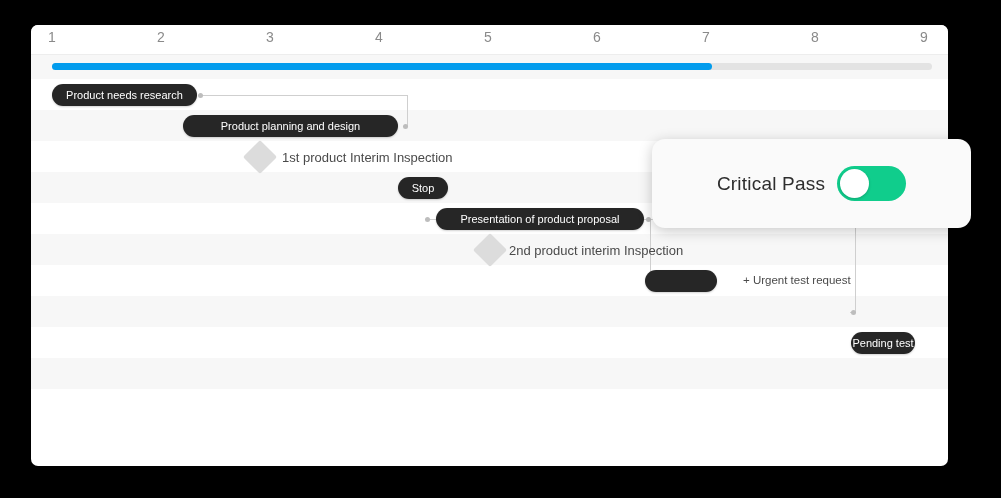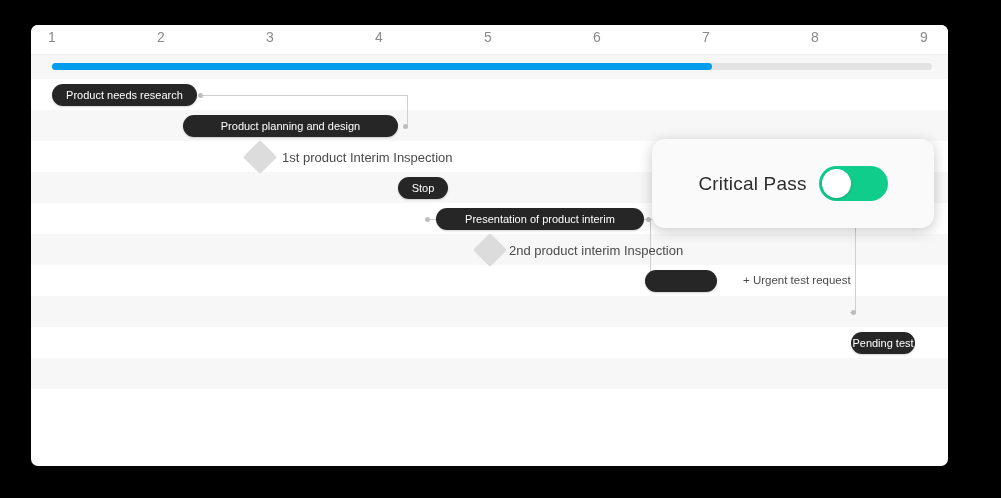--- a/index.html
+++ b/index.html
@@ -178,21 +178,21 @@
     font-size: 11.5px;
     color: #4a4a4a;
     white-space: nowrap;
   }
 
   
   #toggle-card {
     position: absolute;
     left: 652px;
     top: 139px;
-    width: 282px;
+    width: 319px;
     height: 89px;
     background: #fafafa;
     border-radius: 13px;
     box-shadow: 0 3px 14px rgba(0,0,0,0.22);
     display: flex;
     align-items: center;
     justify-content: center;
     gap: 12px;
   }
   .toggle-label {
@@ -262,21 +262,21 @@
         <div class="conn h" style="left: 819px; top: 232.5px; width: 6px; height: 1px;"></div>
         <div class="dot" style="left: 167px; top: 13.5px;"></div>
         <div class="dot" style="left: 372px; top: 44.5px;"></div>
         <div class="dot" style="left: 394px; top: 137.5px;"></div>
         <div class="dot" style="left: 615px; top: 199.5px;"></div>
         <div class="dot" style="left: 615px; top: 137.5px;"></div>
         <div class="dot" style="left: 820px; top: 230.5px;"></div>
         <div class="bar" style="left: 21px; width: 145px; top: 5px;">Product needs research</div>
         <div class="bar" style="left: 152px; width: 215px; top: 36px;">Product planning and design</div>
         <div class="bar" style="left: 359px; width: 50px; top: 98px; margin-left: 8px;">Stop</div>
-        <div class="bar" style="left: 405px; width: 208px; top: 129px;">Presentation of product interim</div>
+        <div class="bar" style="left: 405px; width: 208px; top: 129px;">Presentation of product proposal</div>
         <div class="bar empty" style="left: 614px; width: 72px; top: 191px;"></div>
         <div class="bar" style="left: 820px; width: 64px; top: 253px;">Pending test</div>
         <div class="diamond" style="left: 217px; top: 66px;"></div>
         <div class="ms-label" style="left: 251px; top: 71px;">1st product Interim Inspection</div>
         <div class="diamond" style="left: 447px; top: 159px;"></div>
         <div class="ms-label" style="left: 478px; top: 164px;">2nd product interim Inspection</div>
         <div class="side-label" style="left: 692px; top: 195px; margin-left: 20px;">+ Urgent test request</div>
       </div>
   </div>
 

